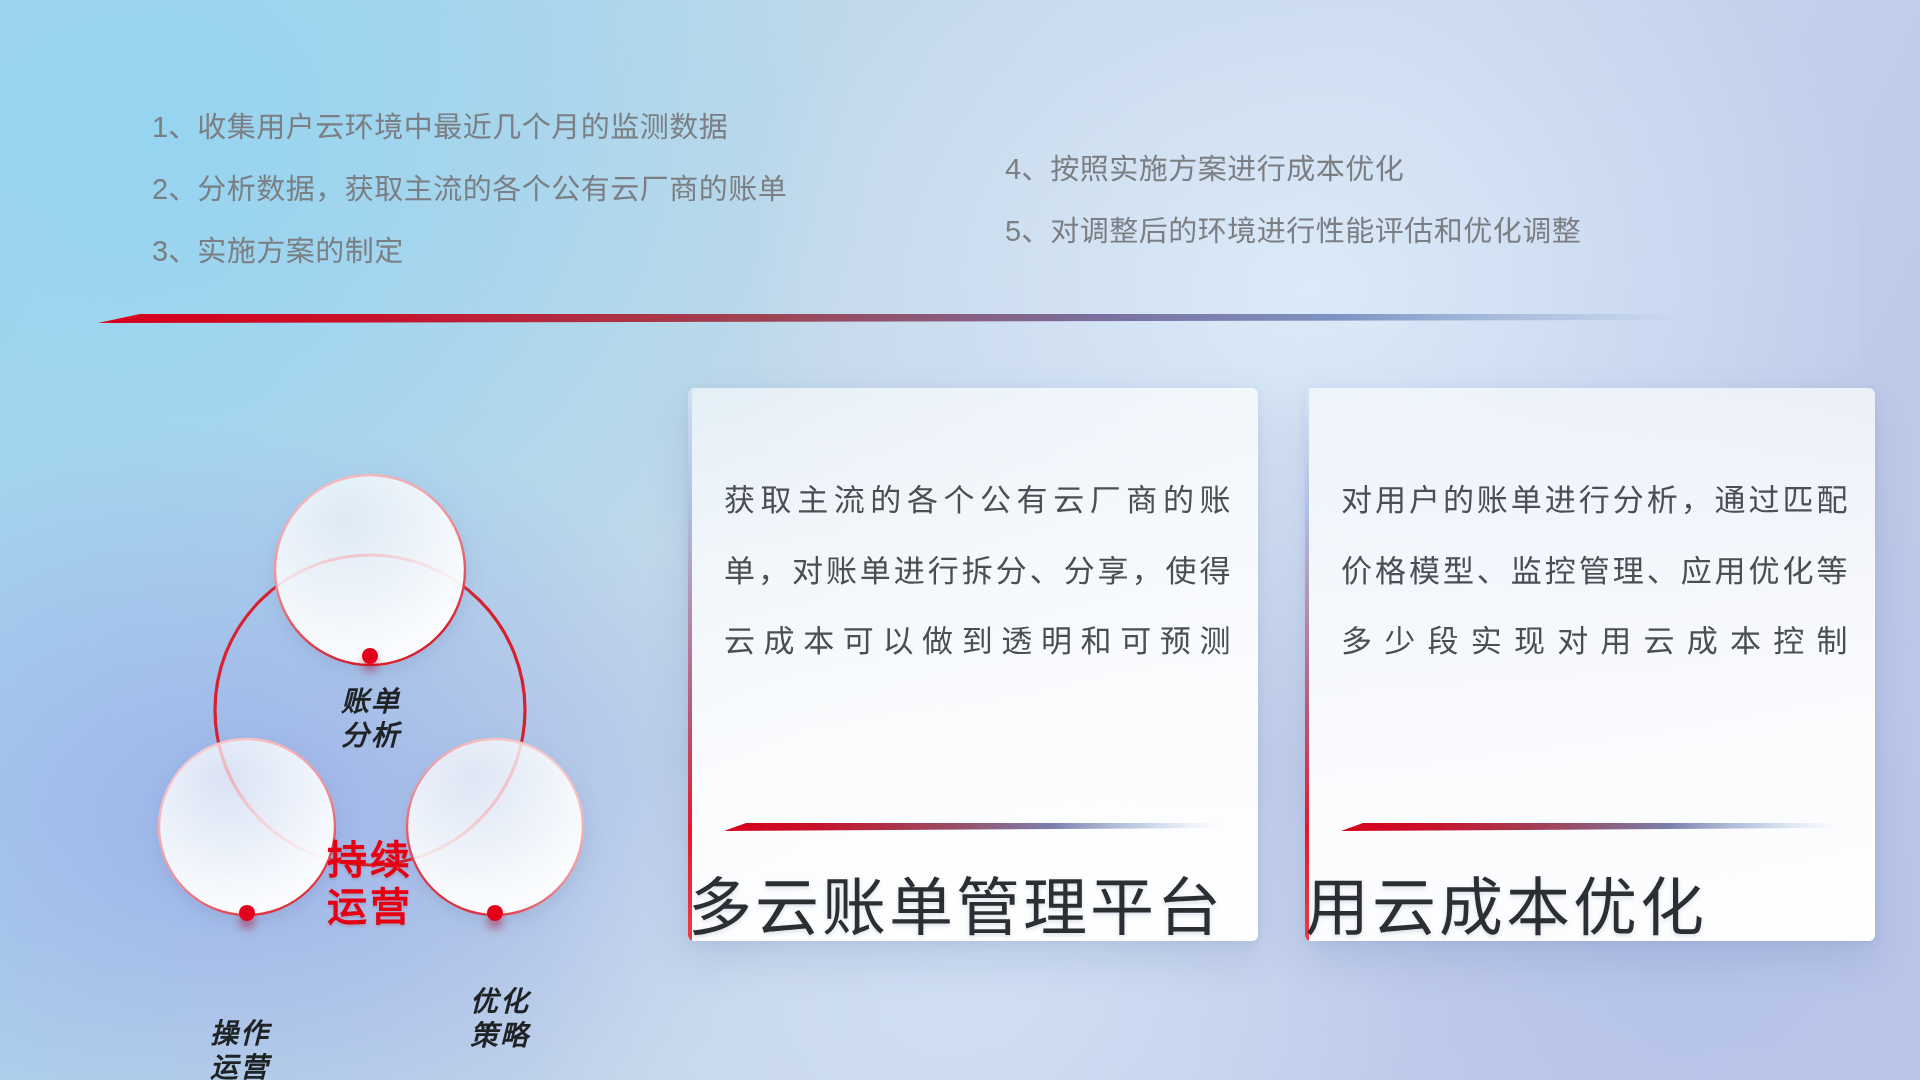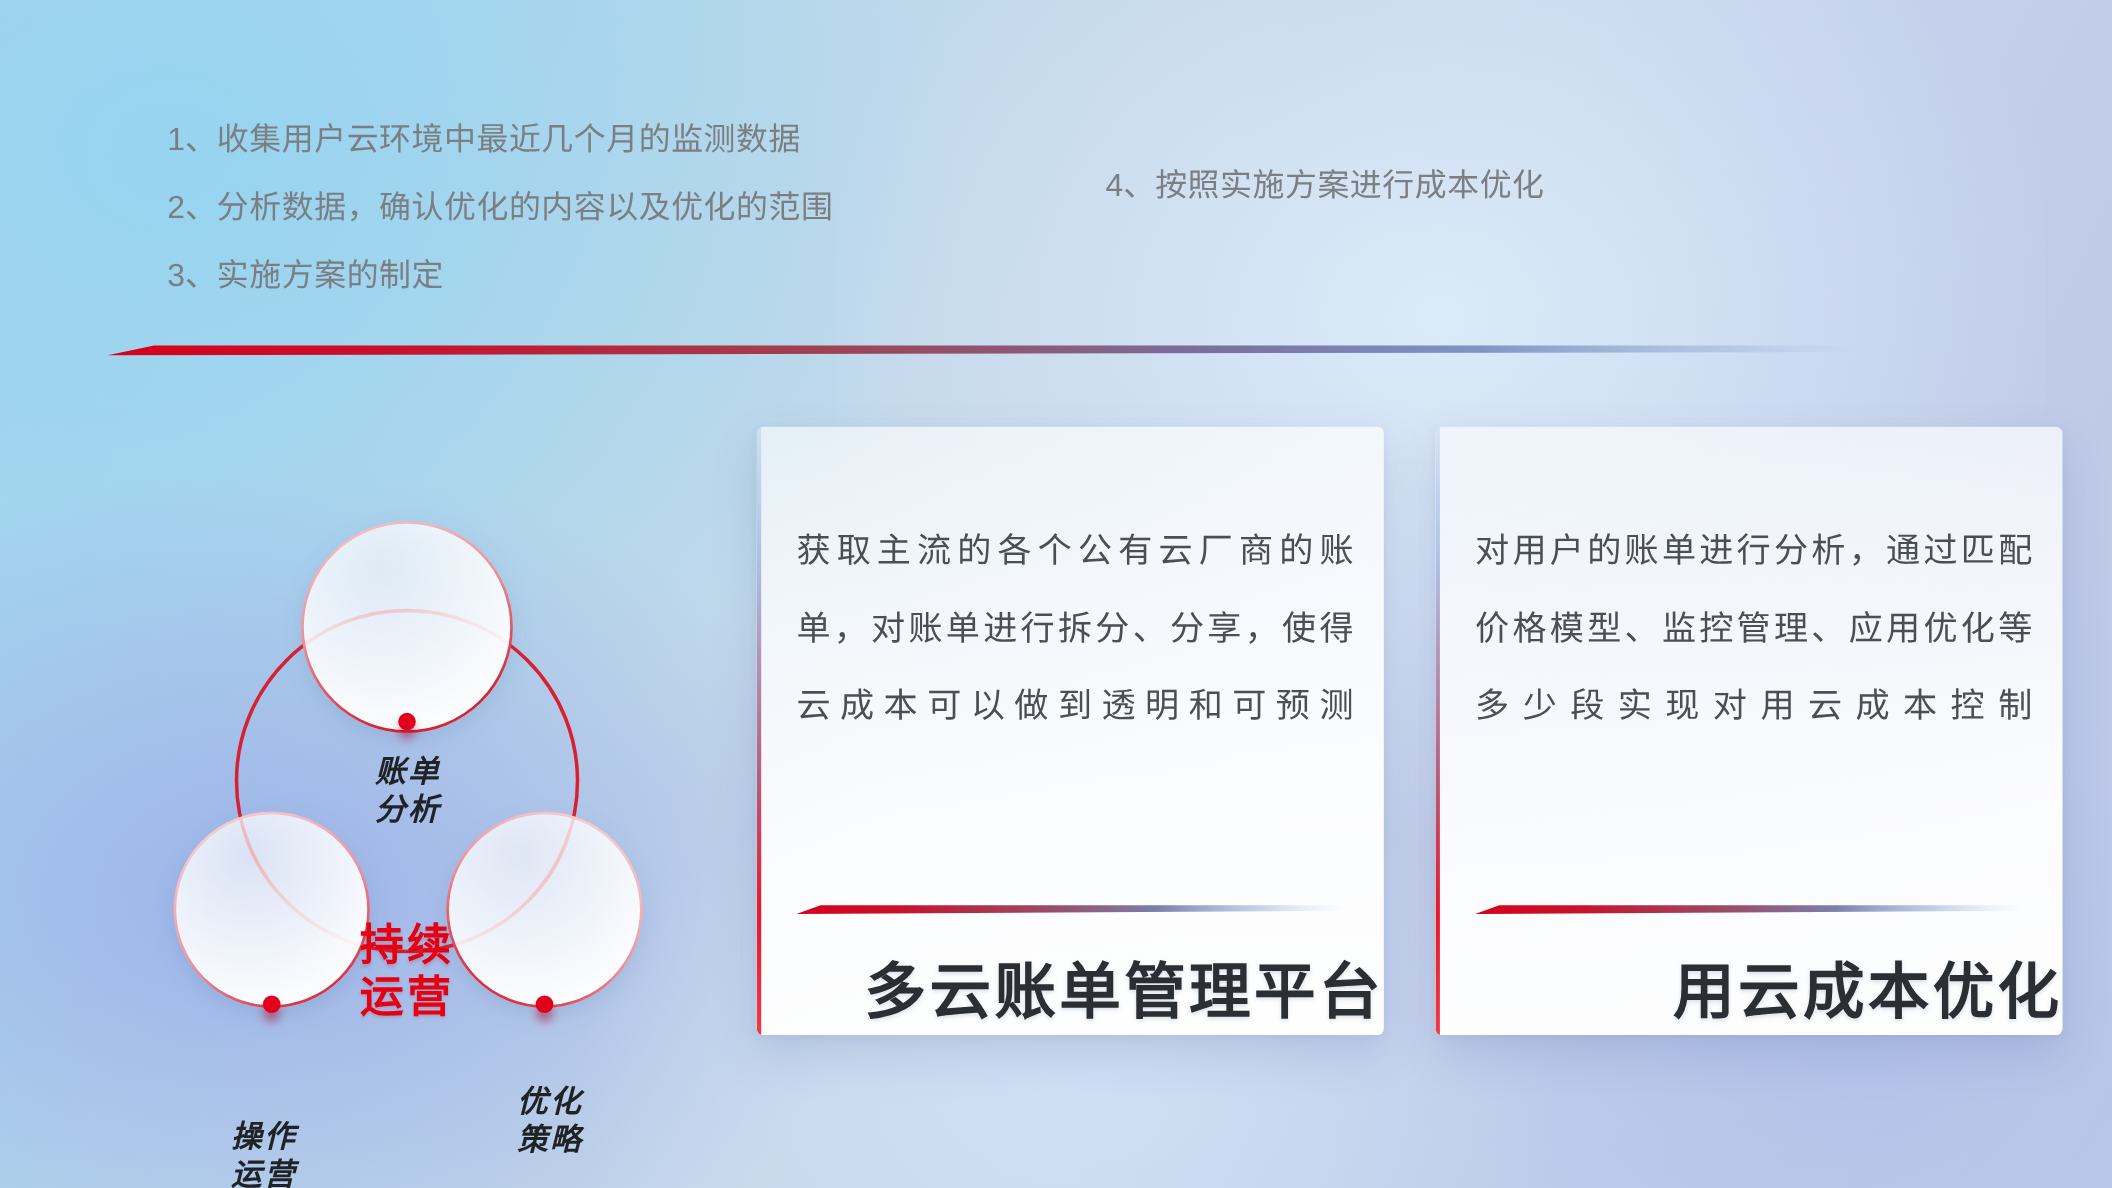--- a/index.html
+++ b/index.html
@@ -193,24 +193,24 @@
     width: 498px;
     height: 13px;
   }
   .card-rule svg { display: block; }
 
   .card-title {
     position: absolute;
     left: 0;
     right: 0;
     top: 468px;
-    text-align: right;
+    text-align: left;
     color: #2b2f33;
-    font-size: 56px;
-    font-weight: bold;
+    font-size: 64px;
+    font-weight: normal;
     letter-spacing: 3px;
     text-shadow: 0 2px 4px rgba(90, 110, 150, .22);
   }
 </style>
 </head>
 <body>
 
 <div id="slide">
 
   <div class="bg-base"></div>
@@ -218,30 +218,33 @@
   <div class="bg-glow-2"></div>
   <div class="bg-glow-3"></div>
   <div class="bg-glow-4"></div>
   <div class="bg-glow-5"></div>
 
   <div class="steps col-left">
     <div class="step-line">
       <span class="step-num">1、</span><span>收集用户云环境中最近几个月的监测数据</span>
     </div>
     <div class="step-line">
-      <span class="step-num">2、</span><span>分析数据，确认优化的内容以及优化的范围</span>
+      <span class="step-num">2、</span><span>分析数据，获取主流的各个公有云厂商的账单</span>
     </div>
     <div class="step-line">
       <span class="step-num">3、</span><span>实施方案的制定</span>
     </div>
   </div>
 
   <div class="steps col-right">
     <div class="step-line">
       <span class="step-num">4、</span><span>按照实施方案进行成本优化</span>
+    </div>
+    <div class="step-line">
+      <span class="step-num">5、</span><span>对调整后的环境进行性能评估和优化调整</span>
     </div>
   </div>
 
   <div class="divider-wrap">
     <svg width="1600" height="16" viewBox="0 0 1600 16">
       <defs>
         <linearGradient id="divGrad" x1="0" y1="0" x2="1" y2="0">
           <stop offset="0" stop-color="#d8001b"></stop>
           <stop offset="0.16" stop-color="#c9102a"></stop>
           <stop offset="0.42" stop-color="#9d4455"></stop>

